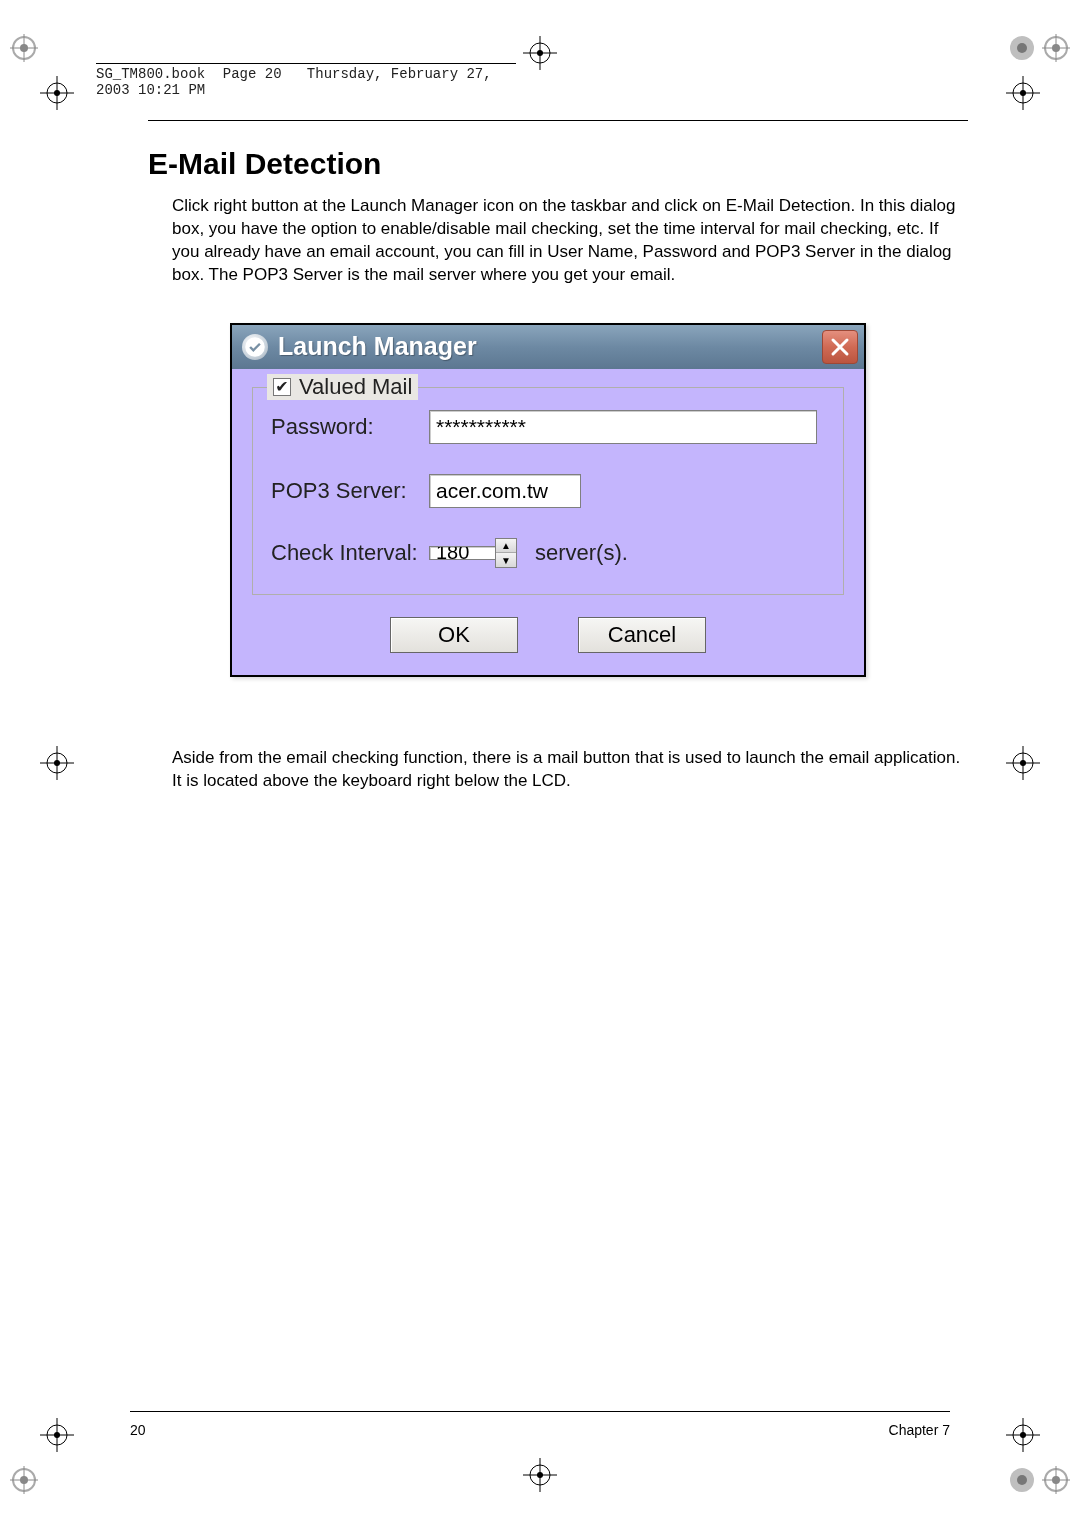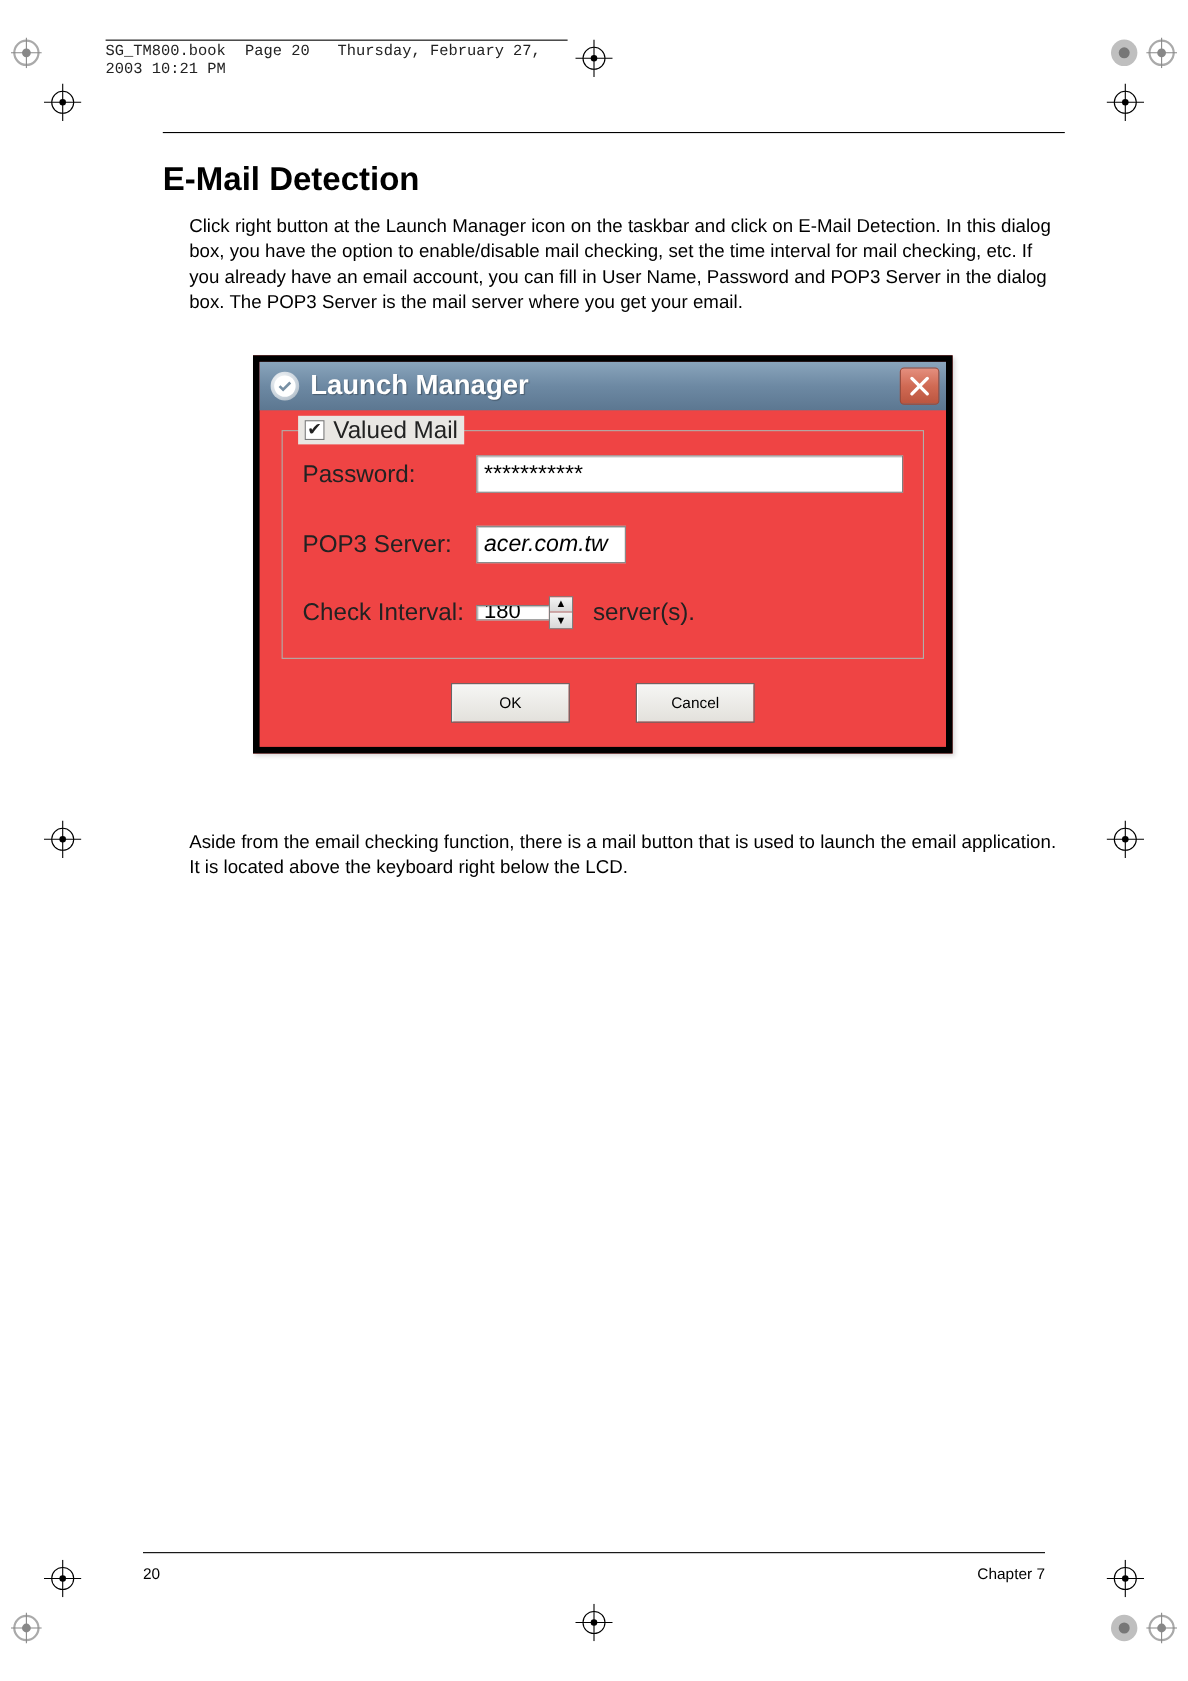--- a/index.html
+++ b/index.html
@@ -38,21 +38,21 @@
   .ch-right-top { top: 76px; right: 40px; }
   .ch-left-mid { top: 746px; left: 40px; }
   .ch-right-mid { top: 746px; right: 40px; }
   .ch-left-bot { bottom: 76px; left: 40px; }
   .ch-right-bot { bottom: 76px; right: 40px; }
   .ch-top-mid { top: 36px; left: 523px; }
   .ch-bot-mid { bottom: 36px; left: 523px; }
 
   .page-header-line {
     position: absolute;
-    top: 36px;
+    top: 63px;
     left: 96px;
     width: 420px;
     height: 18px;
     border-top: 1px solid #000;
     font-family: "Courier New", monospace;
     font-size: 14px;
     padding-top: 2px;
     color: #222;
   }
   .page-header-line .fname { display:inline-block; min-width:110px; }
@@ -79,22 +79,22 @@
     margin: 0 0 12px 24px;
     color: #000;
   }
 
   
   .dialog-wrap {
     margin: 36px 0 0 82px;
     width: 636px;
   }
   .dialog {
-    border: 6px solid #000000;
-    background: #ef4444;
+    border: 2px solid #000000;
+    background: #c4b5fd;
     font-family: Tahoma, Arial, sans-serif;
     box-shadow: 2px 2px 4px rgba(0,0,0,0.15);
   }
   .titlebar {
     height: 44px;
     background: linear-gradient(to bottom, #8aa5bc 0%, #6d89a3 50%, #5c7791 100%);
     display: flex;
     align-items: center;
     padding: 0 6px 0 10px;
     color: #fff;
@@ -163,21 +163,21 @@
     height: 34px;
     border: 1px solid #7f7f7f;
     background: #fff;
     font-size: 21px;
     padding: 2px 6px;
     font-family: Tahoma, Arial, sans-serif;
     color: #000;
     box-shadow: inset 1px 1px 0 #ccc;
   }
   .w-wide { width: 388px; }
-  .w-med { width: 136px; font-style: italic; }
+  .w-med { width: 152px; }
   .spin-wrap { display:flex; align-items:center; }
   .spin-input {
     width: 66px; height: 14px;
     border: 1px solid #7f7f7f;
     border-right: none;
     background:#fff;
     font-size: 20px;
     padding: 2px 6px;
     font-family: Tahoma, Arial, sans-serif;
     box-shadow: inset 1px 1px 0 #ccc;
@@ -193,24 +193,24 @@
     display:flex; align-items:center; justify-content:center;
     font-size:10px;
   }
   .spin-btn:last-child { border-bottom:none; }
   .unit-label { margin-left: 18px; font-size: 22px; color:#222; }
 
   .button-row {
     display:flex; justify-content:center; gap: 60px;
   }
   .win-btn {
-    width: 108px; height: 36px;
+    width: 128px; height: 36px;
     border: 1px solid #666;
     background: linear-gradient(#f6f6f4,#e3e1dc);
-    font-size: 14px;
+    font-size: 22px;
     font-family: Tahoma, Arial, sans-serif;
     display:flex; align-items:center; justify-content:center;
     box-shadow: 1px 1px 0 #fff inset;
   }
 
   .footer-area {
     position: absolute;
     bottom: 90px;
     left: 130px;
     width: 820px;

